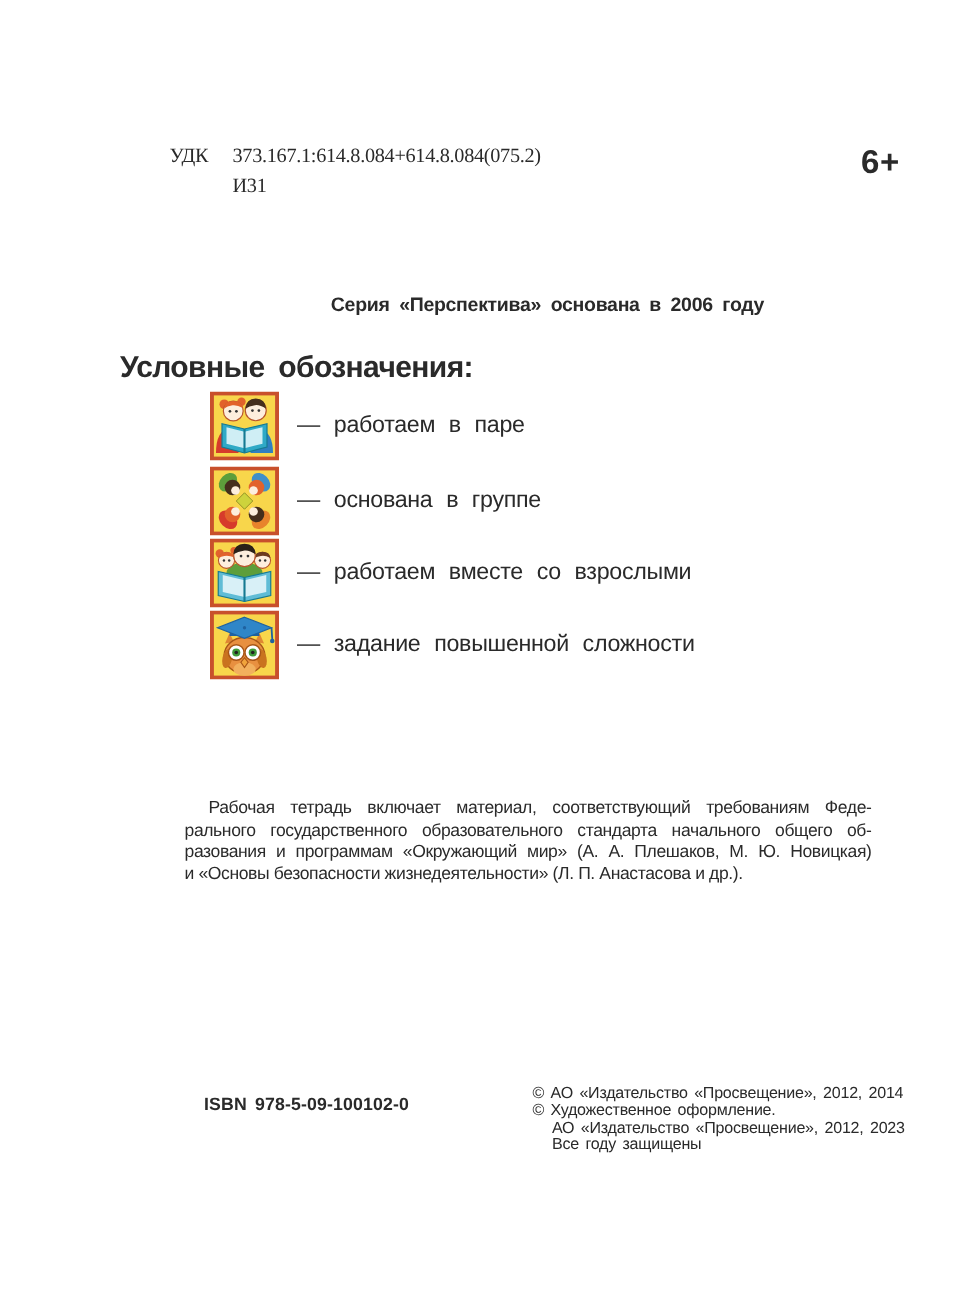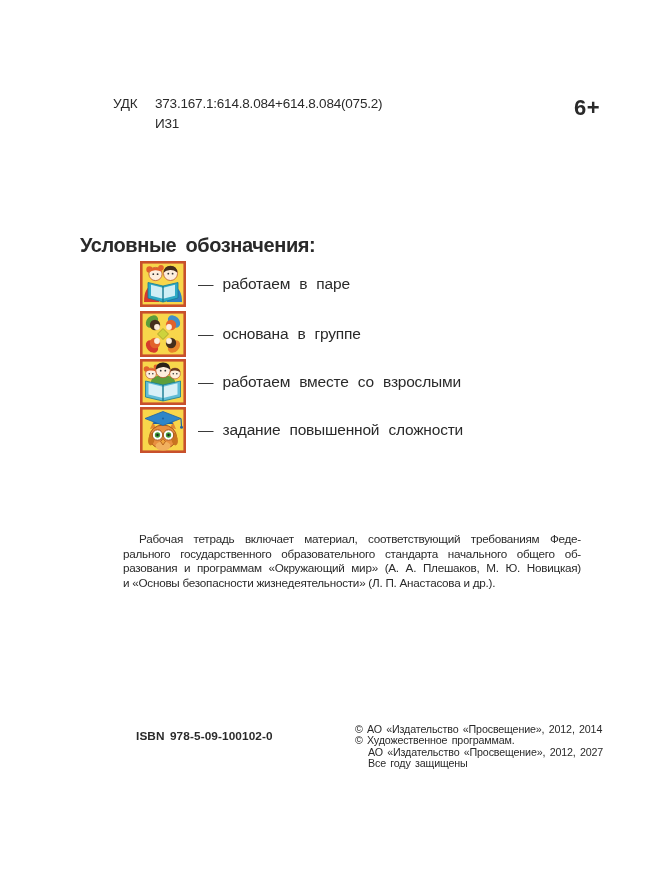--- a/index.html
+++ b/index.html
@@ -2,21 +2,21 @@
 <html><head>
 <meta charset="utf-8">
 <style>
   html,body { margin:0; padding:0; background:#ffffff; }
   #page {
     position:relative; width:650px; height:869px; background:#ffffff;
     font-family:"Liberation Sans", sans-serif; color:#2a2a2a; overflow:hidden;
   }
 
   
-  .udk-block { position:absolute; left:113px; top:94px; font-size:13.5px; letter-spacing:-0.2px; }
+  .udk-block { position:absolute; left:113px; top:94px; font-size:13.5px; letter-spacing:-0.2px;font-family:Liberation Serif, serif; }
   .udk-row { display:grid; grid-template-columns:42px auto; line-height:20.3px; }
 
   
   .age-badge { position:absolute; left:574px; top:95px; font-size:22px; font-weight:bold; letter-spacing:0.5px; }
 
   
   .series-line { position:absolute; left:80px; top:195px; width:570px; text-align:center;
     font-weight:bold; font-size:13px; word-spacing:3px; letter-spacing:-0.2px; }
 
   
@@ -52,20 +52,21 @@
       <span>373.167.1:614.8.084+614.8.084(075.2)</span>
     </div>
     <div class="udk-row">
       <span></span>
       <span>И31</span>
     </div>
   </div>
 
   <div class="age-badge">6+</div>
 
+  <div class="series-line">Серия «Перспектива» основана в 2006 году</div>
 
   <div class="legend-title">Условные обозначения:</div>
 
   <div class="legend-row row-0">
     <svg viewBox="0 0 46 46" xmlns="http://www.w3.org/2000/svg">
       <rect x="1.3" y="1.3" width="43.4" height="43.4" fill="#f8d64b" stroke="#c8502c" stroke-width="2.6"></rect>
       <circle cx="9.5" cy="8.5" r="3.2" fill="#e2622b"></circle>
       <circle cx="21" cy="6.8" r="2.8" fill="#e2622b"></circle>
       <path d="M4,41 Q4,26 13,24 L19,26.5 L19,41 Z" fill="#d63b2b"></path>
       <path d="M42,41 Q42,27 33,25 L27,27.5 L27,41 Z" fill="#2f7fc1"></path>
@@ -162,18 +163,18 @@
     <div class="jl first">Рабочая тетрадь включает материал, соответствующий требованиям Феде-</div>
     <div class="jl">рального государственного образовательного стандарта начального общего об-</div>
     <div class="jl">разования и программам «Окружающий мир» (А. А. Плешаков, М. Ю. Новицкая)</div>
     <div>и «Основы безопасности жизнедеятельности» (Л. П. Анастасова и др.).</div>
   </div>
 
   <div class="isbn">ISBN 978-5-09-100102-0</div>
 
   <div class="copyright">
     <div>© АО «Издательство «Просвещение», 2012, 2014</div>
-    <div>© Художественное программам.</div>
-    <div class="indent">АО «Издательство «Просвещение», 2012, 2027</div>
+    <div>© Художественное оформление.</div>
+    <div class="indent">АО «Издательство «Просвещение», 2012, 2023</div>
     <div class="indent">Все году защищены</div>
   </div>
 
 </div>
 
 </body></html>

